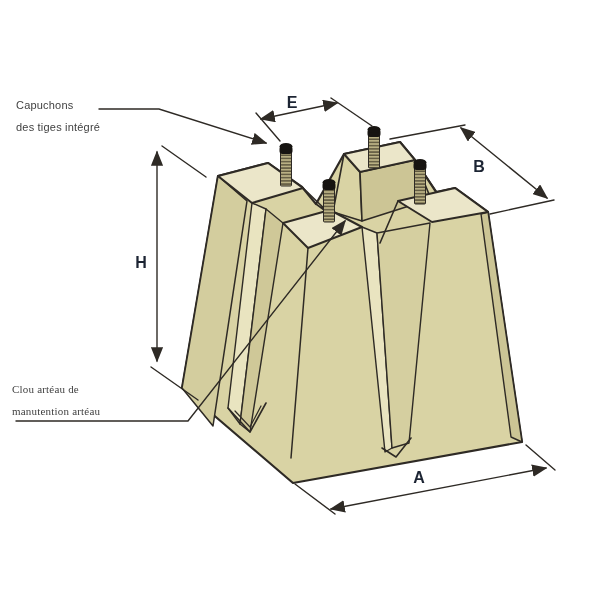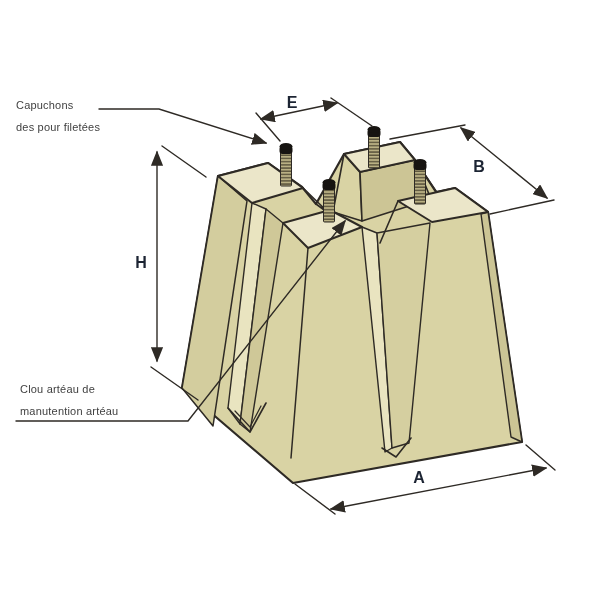--- a/index.html
+++ b/index.html
@@ -122,21 +122,21 @@
       <text class="dim-label" x="419" y="483" text-anchor="middle" style="stroke:none">A</text>
     </g>
 
     <path d="M99,109 L159,109 L266,143" marker-end="url(#arr)"></path>
     <path d="M16,421 L188,421 L345,221" marker-end="url(#arr)"></path>
   </g>
 </svg>
 
 <div class="note" style="left:16px;top:95px;">
   <div>Capuchons</div>
-  <div>des pour filetées</div>
+  <div>des tiges intégré</div>
 </div>
 
-<div class="note" style="left:20px;top:379px;">
+<div class="note" style="left:12px;top:379px;font-family:Liberation Serif, serif;">
   <div>Clou artéau de</div>
   <div>manutention artéau</div>
 </div>
 
 </div>
 
 </body></html>

